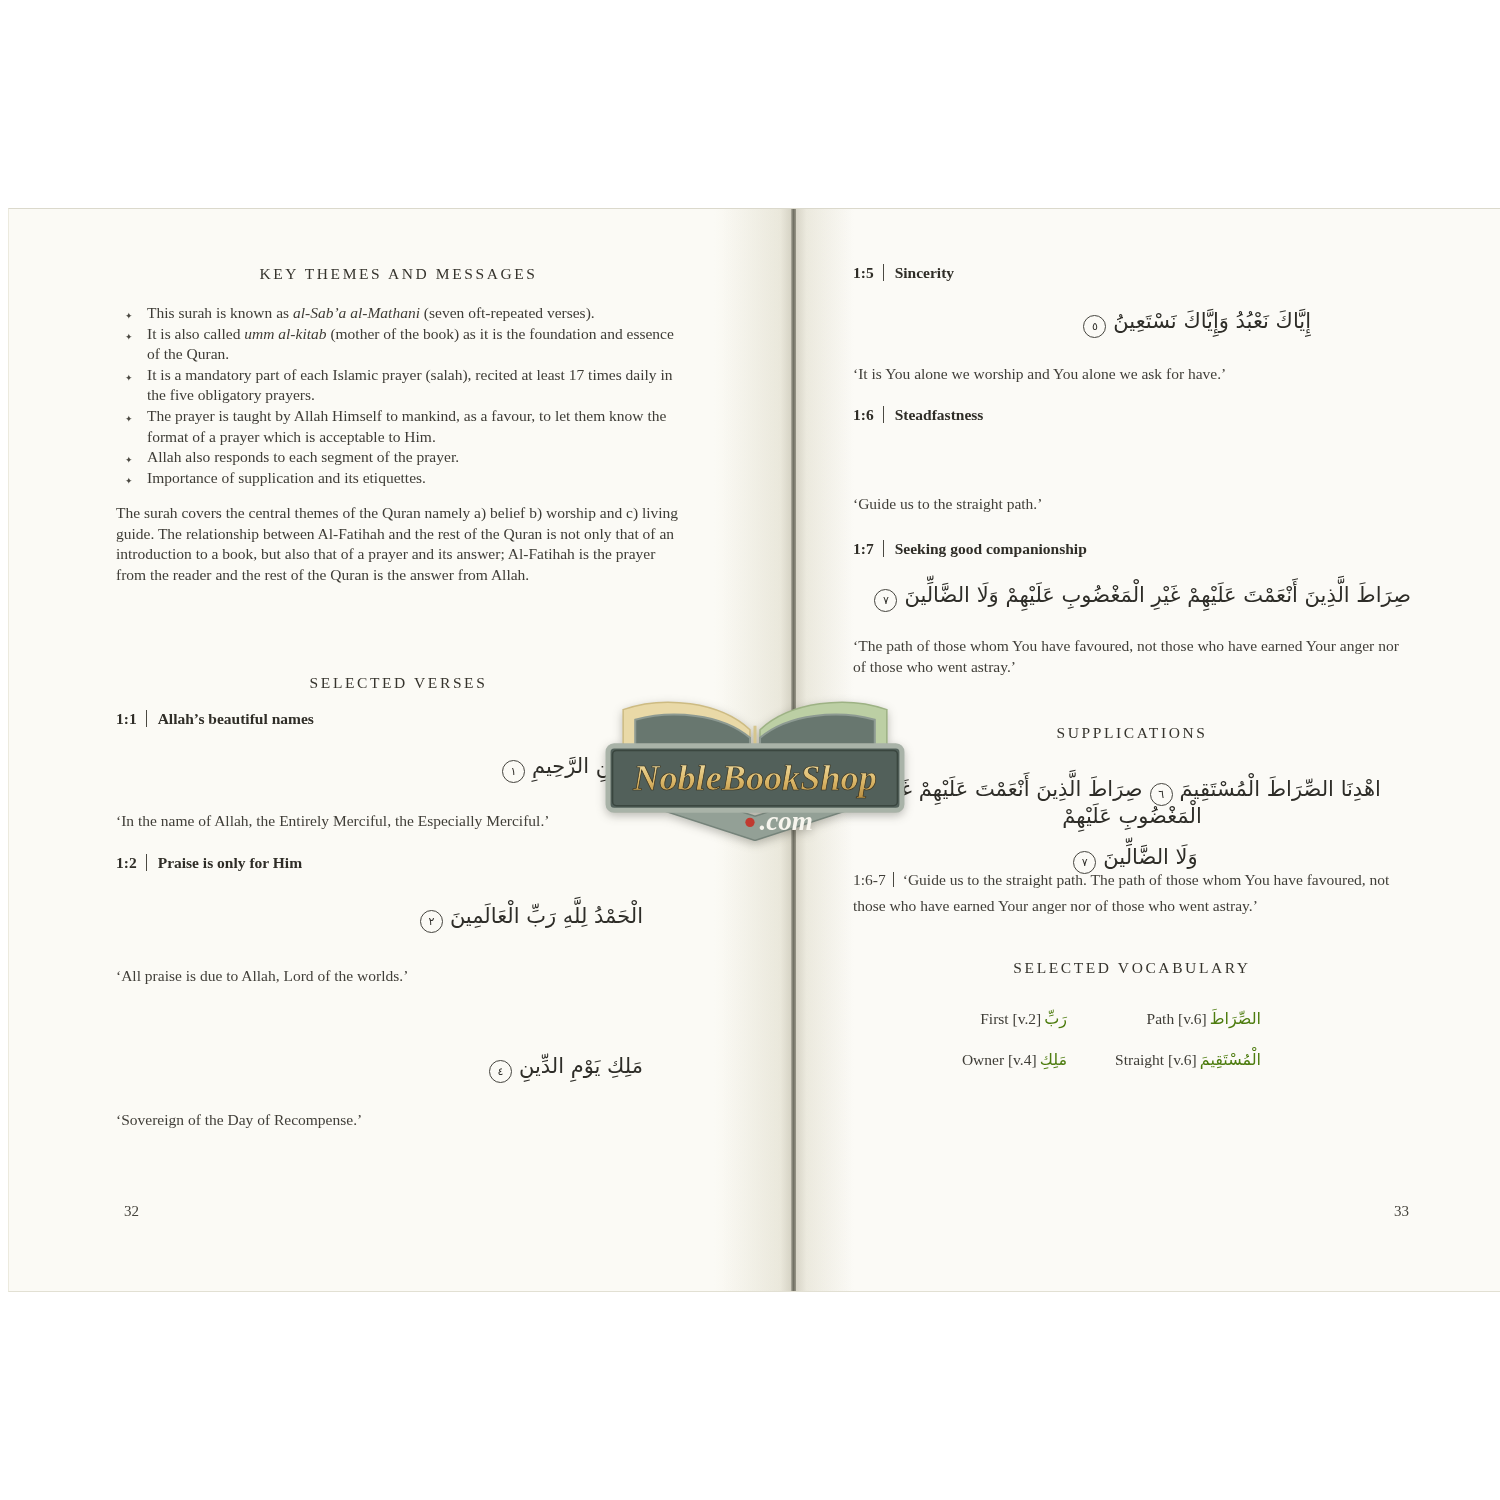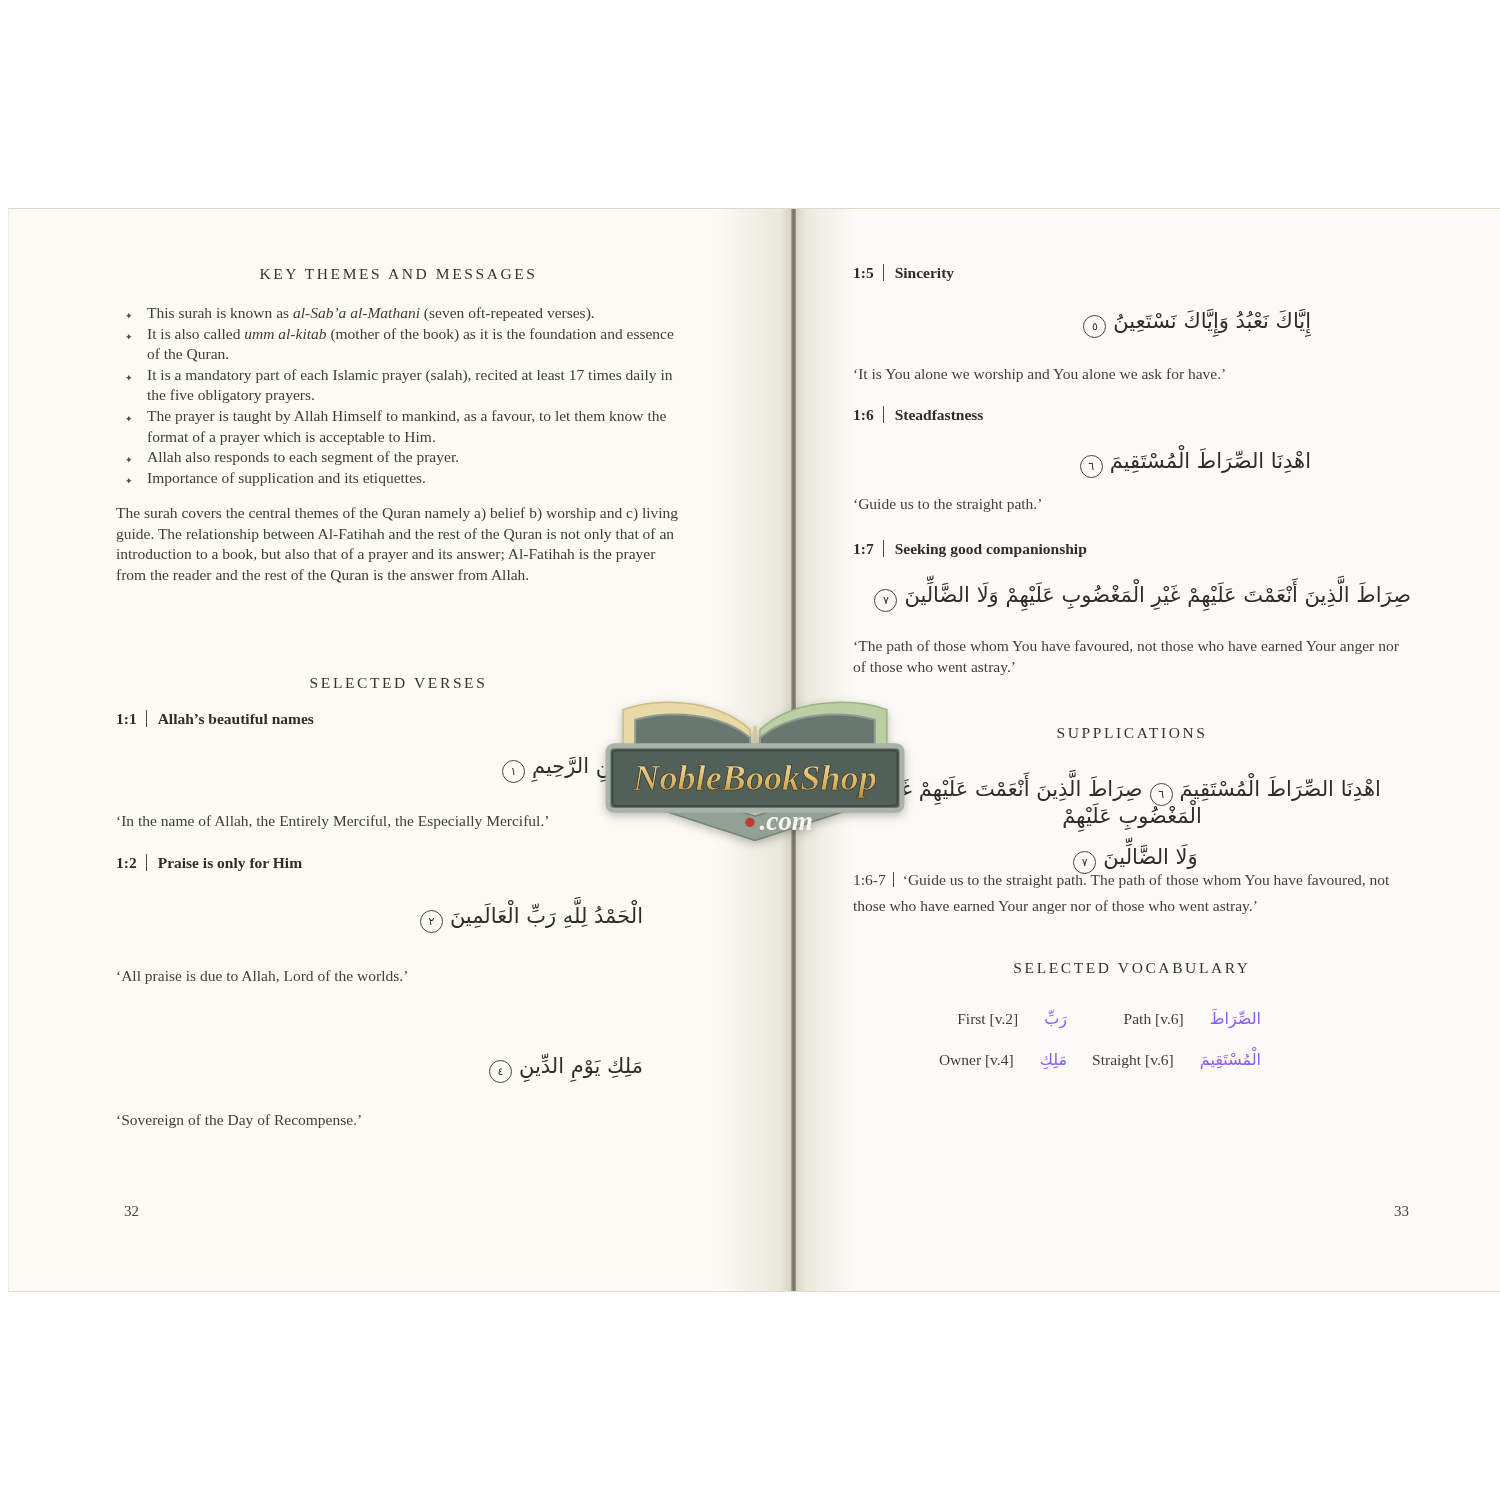--- a/index.html
+++ b/index.html
@@ -64,21 +64,21 @@
   .supp-line{line-height:1.0;padding:10px 0;}
   .trans{font-size:15.5px;line-height:21px;color:#403e38;}
   .caption{font-size:15.5px;line-height:26px;color:#403e38;}
   .caption .vbar{height:15px;margin:0 9px 0 7px;vertical-align:-2px;}
   .vocab-col{position:absolute;top:0;text-align:right;}
   .vocab-col1{left:0;width:214px;}
   .vocab-col2{left:214px;width:194px;}
   .vocab-row{margin-bottom:22px;font-size:15.5px;white-space:nowrap;}
   .vocab-ar{
     font-family:"DejaVu Sans",sans-serif;font-size:16px;direction:rtl;unicode-bidi:isolate;
-    margin-left:26px;color:#8b5cf6;
+    margin-left:3px;color:#4d7c0f;
   }
   .pgnum{position:absolute;font-size:15px;color:#45433c;}
   .gutter{position:absolute;top:0;height:100%;pointer-events:none;}
   .gutter.gl{left:712px;width:70px;background:linear-gradient(to right,rgba(110,105,85,0),rgba(110,105,85,0.07));}
   .gutter.gr{left:787px;width:60px;background:linear-gradient(to left,rgba(110,105,85,0),rgba(110,105,85,0.06));}
   .watermark{
     position:absolute;left:590px;top:484px;width:312px;height:148px;
     filter:drop-shadow(0 3px 5px rgba(40,40,30,0.30));
   }
   .wm-svg{width:100%;height:100%;}
@@ -160,23 +160,20 @@
     <div class="block vlabel" style="top:55px">
       <span>1:5</span><span class="vbar"></span><span>Sincerity</span>
     </div>
     <div class="block arabic ar-r100" style="top:93px" dir="rtl">
       <span>إِيَّاكَ نَعْبُدُ وَإِيَّاكَ نَسْتَعِينُ</span><span class="vnum">٥</span>
     </div>
     <p class="block trans" style="top:154px">‘It is You alone we worship and You alone we ask for have.’</p>
 
     <div class="block vlabel" style="top:197px">
       <span>1:6</span><span class="vbar"></span><span>Steadfastness</span>
-    </div>
-    <div class="block arabic ar-r100" style="top:233px" dir="rtl">
-      <span>اهْدِنَا الصِّرَاطَ الْمُسْتَقِيمَ</span><span class="vnum">٦</span>
     </div>
     <p class="block trans" style="top:284px">‘Guide us to the straight path.’</p>
 
     <div class="block vlabel" style="top:331px">
       <span>1:7</span><span class="vbar"></span><span>Seeking good companionship</span>
     </div>
     <div class="block arabic ar-r0" style="top:367px" dir="rtl">
       <span>صِرَاطَ الَّذِينَ أَنْعَمْتَ عَلَيْهِمْ غَيْرِ الْمَغْضُوبِ عَلَيْهِمْ وَلَا الضَّالِّينَ</span><span class="vnum">٧</span>
     </div>
     <p class="block trans" style="top:426px">‘The path of those whom You have favoured, not those who have earned Your anger nor of those who went astray.’</p>

